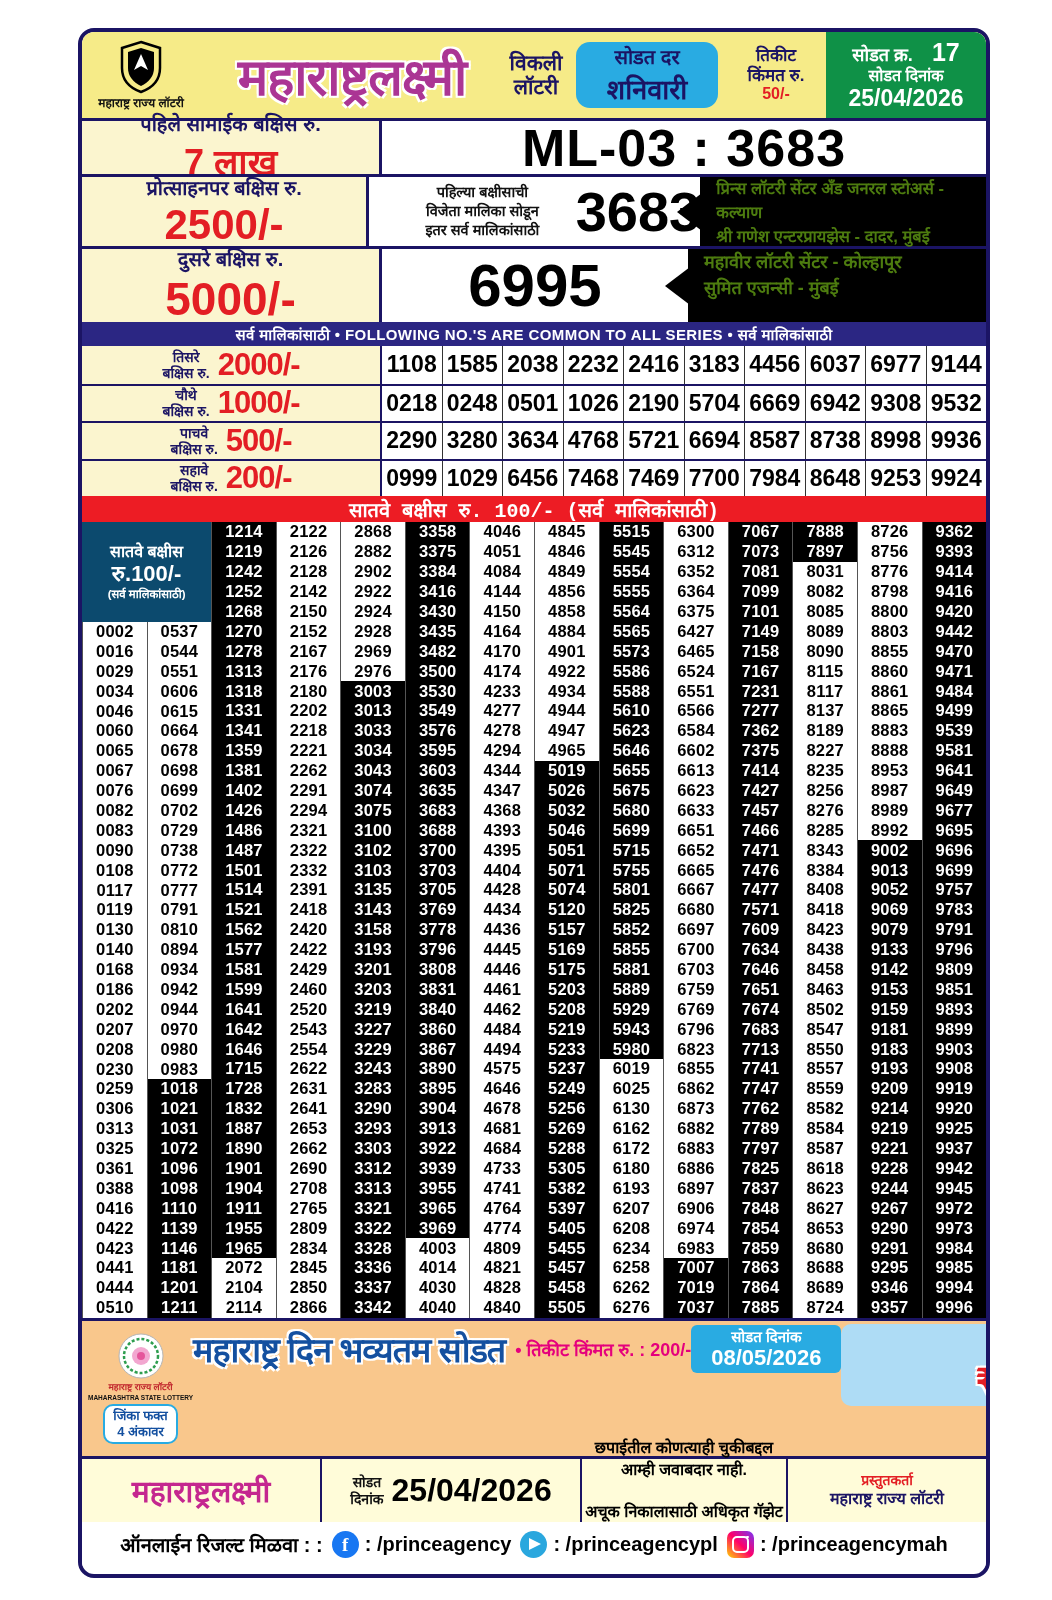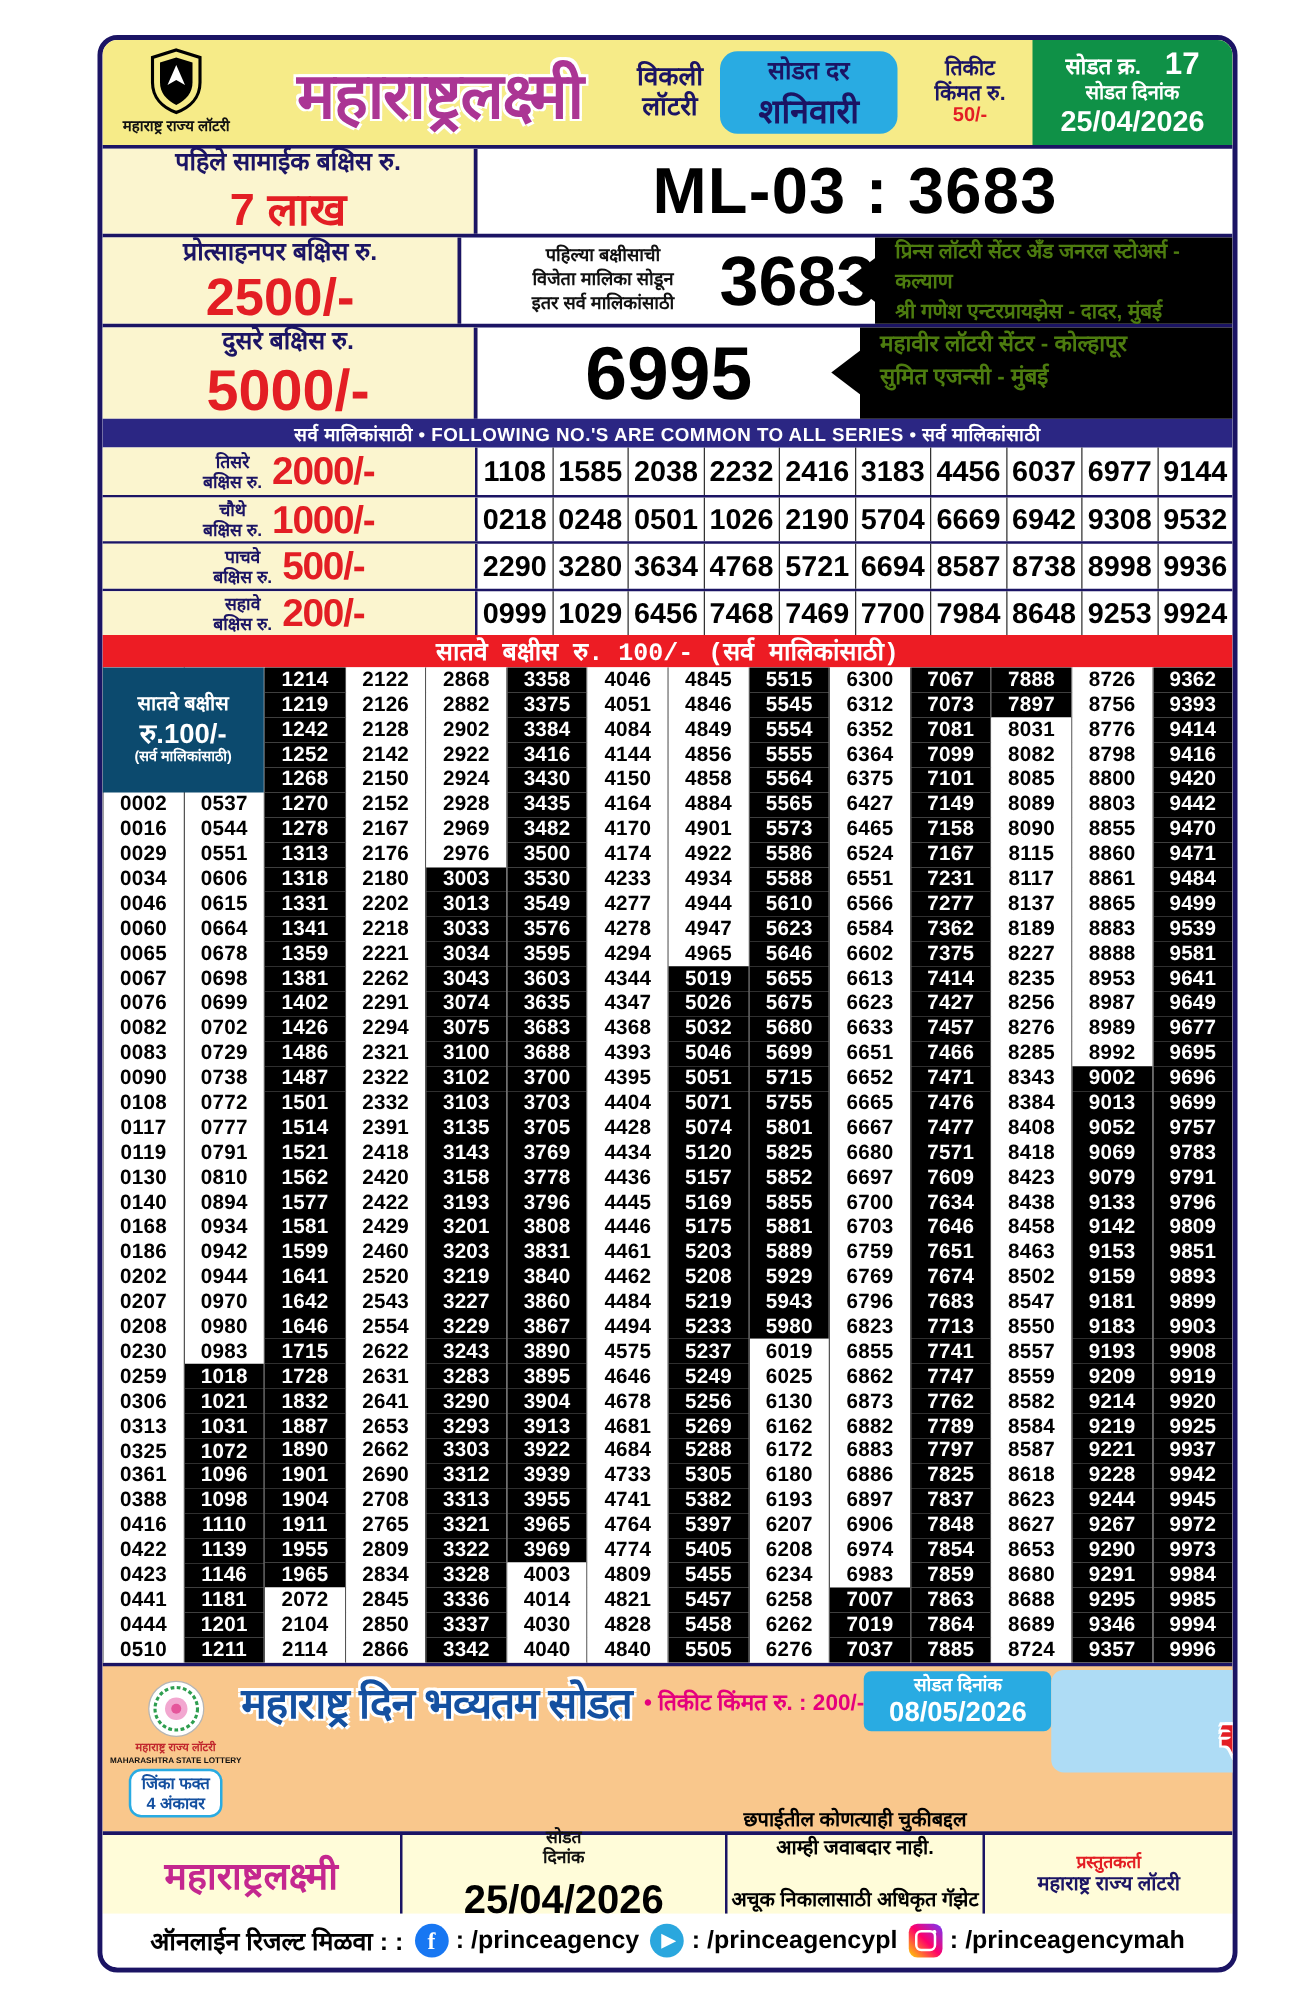--- a/index.html
+++ b/index.html
@@ -19,21 +19,21 @@
   .ticket{width:100px;text-align:center;font-weight:800;color:#1b1464;font-size:17px;line-height:1.15;}
   .ticket .price{color:#e31e24;font-size:16px;}
   .greenbox{width:160px;height:100%;background:#0f9147;color:#fff;display:flex;flex-direction:column;align-items:center;justify-content:center;font-weight:800;line-height:1.15;}
   .greenbox .gl1{font-size:18px;} .greenbox .gl1 b{font-size:25px;margin-left:14px;}
   .greenbox .gl2{font-size:16px;} .greenbox .gl3{font-size:23px;}
 
   
   .rlabel{width:300px;background:#fbf5cf;border-right:3px solid #1b1464;box-sizing:border-box;display:flex;flex-direction:column;align-items:center;justify-content:center;}
   .rlabel .lab{color:#1b1464;font-weight:700;font-size:20px;}
   .rlabel .amt{color:#e31e24;font-weight:800;}
-  .r1{height:71px;display:flex;border-top:3px solid #1b1464;box-sizing:border-box;}
+  .r1{height:56px;display:flex;border-top:3px solid #1b1464;box-sizing:border-box;}
   .r1 .amt{font-size:36px;}
   .bignum{flex:1;display:flex;align-items:center;justify-content:center;font-weight:800;color:#000;font-family:"Liberation Sans",sans-serif;}
   .r1 .bignum{font-size:52px;letter-spacing:1px;}
   .r2{height:72px;display:flex;border-top:3px solid #1b1464;box-sizing:border-box;}
   .r2 .amt{font-size:42px;}
   .notes{width:195px;display:flex;flex-direction:column;align-items:center;justify-content:center;font-size:14.5px;font-weight:700;color:#111;line-height:1.3;text-align:center;margin-left:20px;}
   .r2 .bignum{font-size:56px;}
   .dealer{width:298px;position:relative;background:#000;color:#4d7c0f;display:flex;flex-direction:column;justify-content:flex-start;padding-left:16px;box-sizing:border-box;font-weight:700;font-size:16.5px;line-height:1.45;}
   .dealer::before{content:"";position:absolute;left:-23px;top:50%;transform:translateY(-50%);
     border-top:19px solid transparent;border-bottom:19px solid transparent;border-right:25px solid #000;}
@@ -98,21 +98,21 @@
   .secbox .body{flex:1;background:#7c1d4a;display:flex;flex-direction:column;align-items:center;justify-content:center;line-height:1.1;}
   .secbox .a{color:#ffe616;font-weight:800;font-size:26px;display:flex;align-items:center;gap:3px;}
   .secbox .a .rs{font-size:18px;}
   .secbox .s{color:#ffe87a;font-weight:700;font-size:10.5px;margin-top:2px;}
 
   
   .bband{height:66px;box-sizing:border-box;background:#fffcd9;border-top:3px solid #1b1464;display:flex;align-items:stretch;}
   .bcell{display:flex;flex-direction:column;align-items:center;justify-content:center;border-left:2px solid #1b1464;box-sizing:border-box;}
   .bcell:first-child{border-left:none;}
   .bname{width:238px;font-size:30px;font-weight:800;color:#c4278f;}
-  .bdate{width:260px;flex-direction:column;gap:8px;}
+  .bdate{width:260px;flex-direction:row;gap:8px;}
   .bdate .dl{font-size:14px;font-weight:700;color:#111;line-height:1.15;text-align:center;}
   .bdate .dv{font-size:32px;font-weight:800;color:#000;}
   .bdisc{flex:1;font-size:16px;font-weight:700;color:#000;line-height:1.35;text-align:center;gap:20px;}
   .bpres{width:200px;line-height:1.25;text-align:center;}
   .bpres .p1{font-size:14px;font-weight:700;color:#e31e24;}
   .bpres .p2{font-size:16px;font-weight:700;color:#1b1464;}
 
   
   .social{height:44px;background:#fff;display:flex;align-items:center;justify-content:center;gap:9px;font-weight:700;font-size:20px;color:#000;}
   .sgrp{display:flex;align-items:center;gap:6px;}

